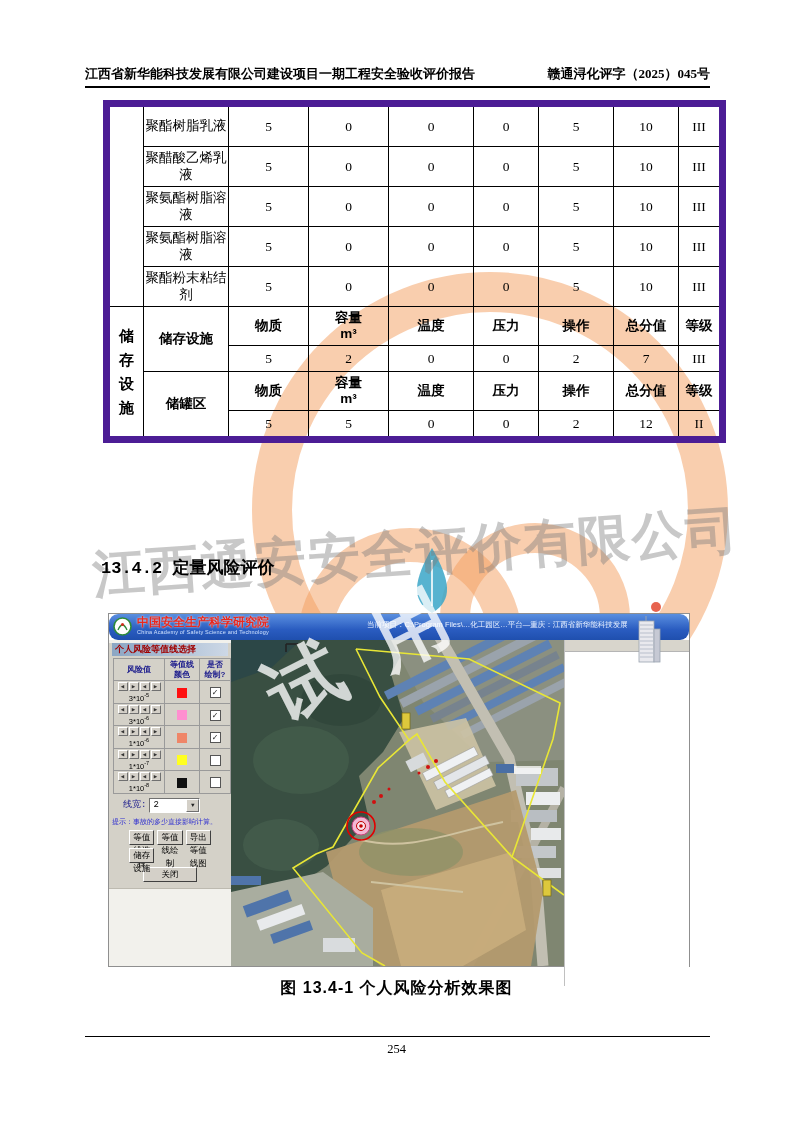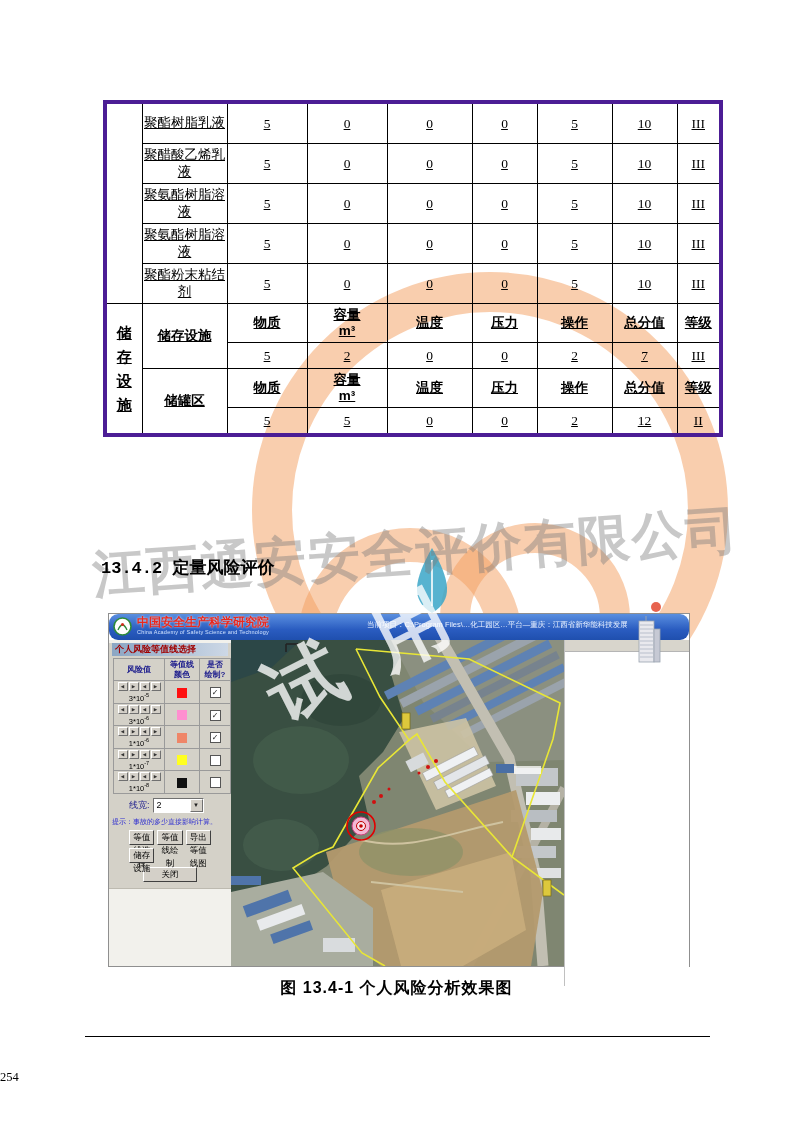--- a/index.html
+++ b/index.html
@@ -10,21 +10,21 @@
   .wm-company{position:absolute;left:92px;top:518px;z-index:0;pointer-events:none;
               font-family:"Liberation Sans",sans-serif;font-weight:bold;font-size:52px;
               letter-spacing:2px;white-space:nowrap;color:rgba(125,125,125,.42);
               transform:rotate(-4deg);}
   
   .doc-header{position:absolute;left:85px;right:83px;top:55px;height:28px;z-index:1;
               border-bottom:2px solid #000;display:flex;justify-content:space-between;
               align-items:flex-end;padding-bottom:3px;font-weight:bold;font-size:13px;}
   
   .risk-wrap{position:absolute;left:103px;top:100px;z-index:1;}
-  table.risk{border-collapse:collapse;table-layout:fixed;width:616px;border:4px solid #4c1d95;text-decoration:underline;}
+  table.risk{border-collapse:collapse;table-layout:fixed;width:616px;border:7px solid #4c1d95;}
   table.risk td{border:1px solid #000;text-align:center;vertical-align:middle;padding:0;
                 font-size:13.5px;}
   td.c-name{font-size:14px;line-height:1.25;padding:0 9px;}
   .r-cont td{height:39px;}
   .r-hdr td{height:38px;}
   .r-val td{height:25px;}
   td.c-h{font-family:"Liberation Sans",sans-serif;font-weight:bold;font-size:13.5px;
          white-space:pre-line;line-height:1.2;}
   td.c-fac{font-family:"Liberation Sans",sans-serif;font-weight:bold;font-size:14px;}
   td.c-vert div{width:17px;margin:0 auto;word-break:break-all;line-height:1.6;
@@ -57,21 +57,21 @@
   table.ptab th{font-size:8px;color:#1a1a8c;white-space:pre-line;line-height:1.15;height:21px;font-weight:bold;}
   table.ptab td{height:20px;}
   .spins{display:flex;justify-content:center;gap:1px;margin-top:1px;}
   .sb{display:inline-block;width:8px;height:7px;font-size:4.5px;line-height:7px;color:#333;
       background:#d4d0c8;border:1px solid;border-color:#fff #707070 #707070 #fff;}
   .rv{font-size:7.5px;line-height:8px;}
   .rv sup{font-size:5.5px;}
   .swatch{display:inline-block;width:10px;height:10px;vertical-align:middle;}
   .cbx{display:inline-block;width:9px;height:9px;background:#fff;border:1px solid #555;
        font-size:8px;line-height:9px;color:#222;vertical-align:middle;}
-  .lw{margin:4px 0 0 20px;font-size:9px;color:#1a1a8c;display:flex;align-items:center;gap:3px;}
+  .lw{margin:4px 0 0 14px;font-size:9px;color:#1a1a8c;display:flex;align-items:flex-start;gap:3px;font-family:Liberation Mono, monospace;}
   .sel{display:inline-flex;width:46px;height:13px;background:#fff;border:1px solid;
        border-color:#707070 #fff #fff #707070;justify-content:space-between;align-items:center;
        font-size:9px;color:#000;padding-left:3px;}
   .da{width:11px;height:11px;background:#d4d0c8;border:1px solid;border-color:#fff #707070 #707070 #fff;
       font-size:6px;line-height:11px;text-align:center;color:#222;}
   .hint{font-size:7px;color:#2a2ad0;margin:4px 3px 3px;}
   .btns{display:grid;grid-template-columns:1fr 1fr 1fr;gap:3px;margin:0 20px;}
   .b3d{height:15px;font-size:8.5px;font-family:"Liberation Sans",sans-serif;background:#d4d0c8;
        border:1px solid;border-color:#fff #404040 #404040 #fff;padding:0;line-height:13px;color:#000;}
   .bclose{display:block;width:54px;margin:4px auto 0;}
@@ -79,38 +79,42 @@
   .map{width:333px;height:326px;flex:none;position:relative;overflow:hidden;}
   .rightpane{flex:1;background:#fff;border-left:1px solid #c0c0c0;}
   .rstrip{height:11px;background:#d8d5cc;border-bottom:1px solid #b5b5b5;}
   .trial{position:absolute;left:150px;top:-18px;z-index:6;pointer-events:none;
          font-family:"Liberation Sans",sans-serif;font-weight:bold;font-size:76px;
          letter-spacing:42px;color:rgba(255,255,255,.78);transform:rotate(-27deg);white-space:nowrap;}
   
   .caption{position:absolute;left:0;width:100%;top:978px;z-index:1;text-align:center;
            font-family:"Liberation Sans",sans-serif;font-weight:bold;font-size:16px;letter-spacing:1px;}
   .footline{position:absolute;left:85px;right:83px;top:1036px;border-top:1.5px solid #000;z-index:1;}
-  .pageno{position:absolute;left:0;width:100%;top:1070px;font-size:12.5px;z-index:1;}
+  .pageno{position:absolute;left:0;width:100%;top:1042px;text-align:center;font-size:12.5px;z-index:1;}
 </style>
 </head>
 <body>
 
 <div class="page">
 
   <svg class="wm-orange" width="793" height="1122">
     <circle cx="490" cy="510" r="218" fill="none" stroke="rgba(243,158,94,0.5)" stroke-width="40"></circle>
     <path d="M315,640 A95,95 0 0 1 505,640" fill="none" stroke="rgba(243,158,94,0.5)" stroke-width="34"></path>
     <path d="M455,618 A80,80 0 0 1 615,618" fill="none" stroke="rgba(243,158,94,0.5)" stroke-width="30"></path>
     <path d="M432,548 C450,580 454,600 432,613 C410,600 414,580 432,548 Z" fill="rgba(58,166,200,0.85)"></path>
     <path d="M432,560 L432,606" stroke="rgba(255,255,255,0.8)" stroke-width="2"></path>
     <circle cx="656" cy="607" r="5" fill="rgba(225,60,35,0.8)"></circle>
   </svg>
 
   <div class="wm-company">江西通安安全评价有限公司</div>
 
+  <div class="doc-header">
+    <span>江西省新华能科技发展有限公司建设项目一期工程安全验收评价报告</span>
+    <span>赣通浔化评字（2025）045号</span>
+  </div>
 
   <div class="risk-wrap">
     <table class="risk" id="risk-table">
       <colgroup>
         <col style="width:37px">
           <col style="width:85px">
           <col style="width:80px">
         <col style="width:80px">
           <col style="width:85px">
           <col style="width:65px">

